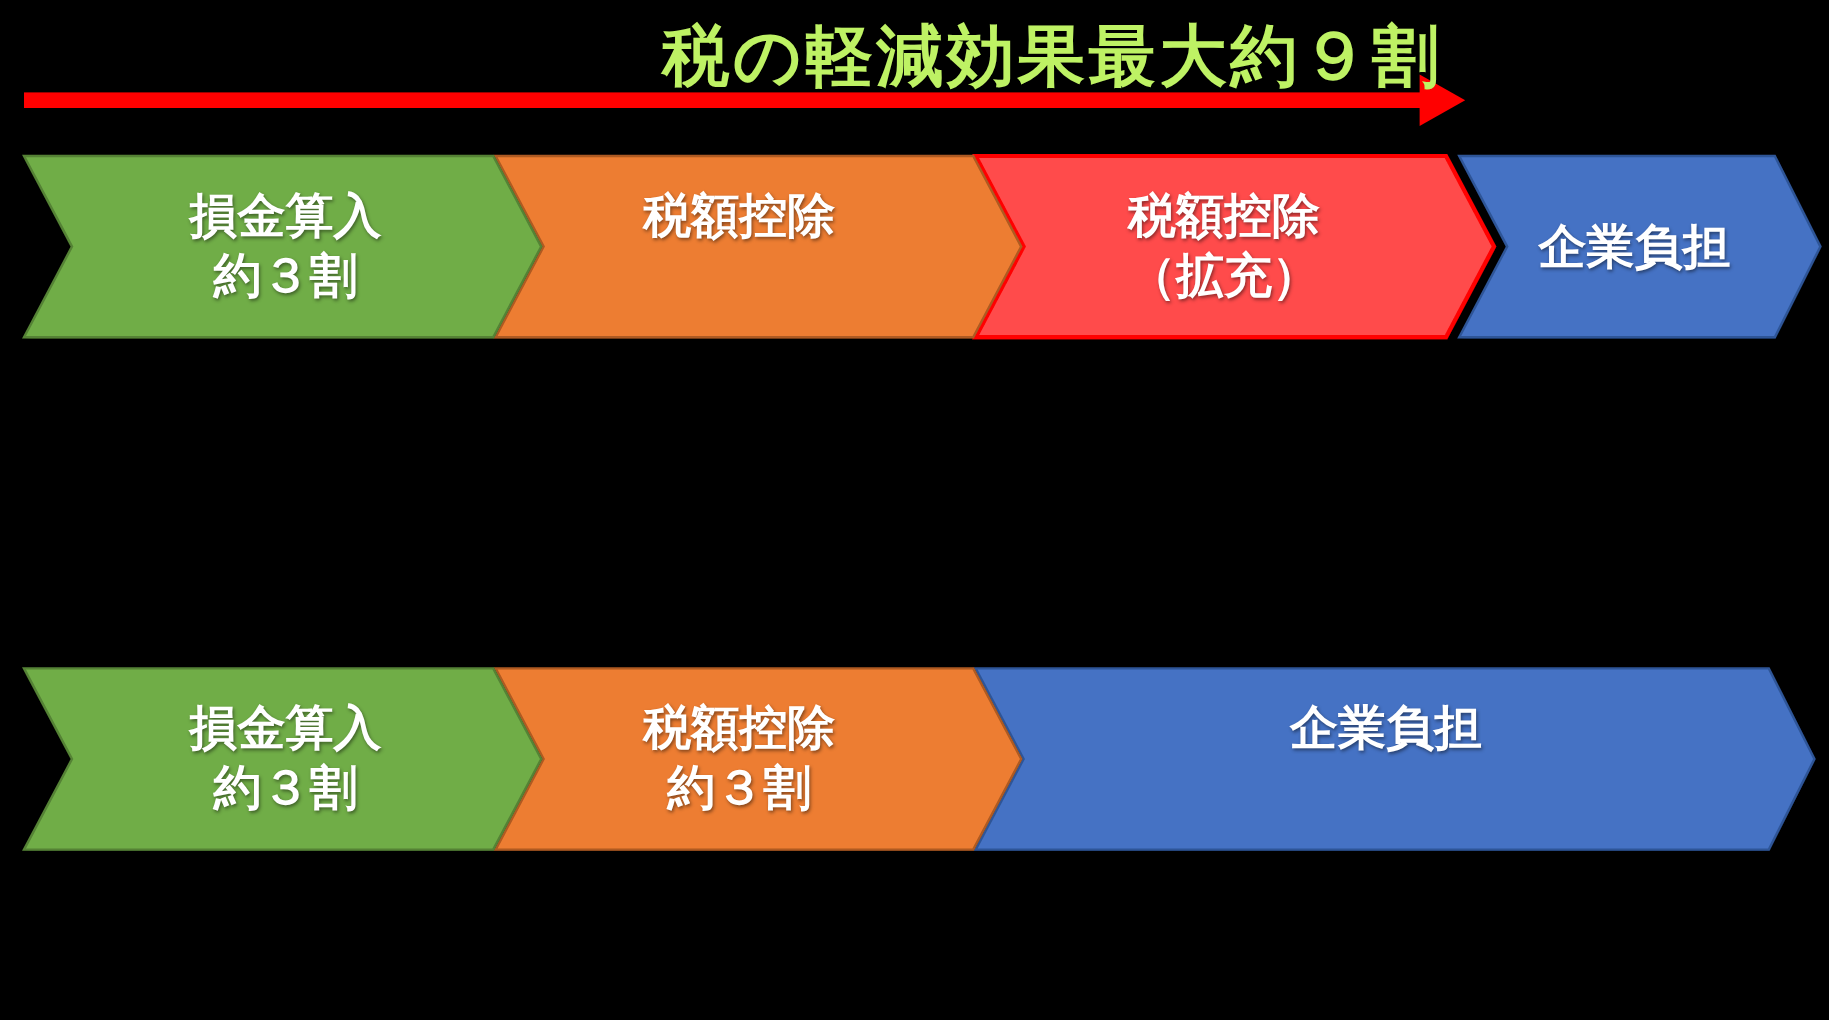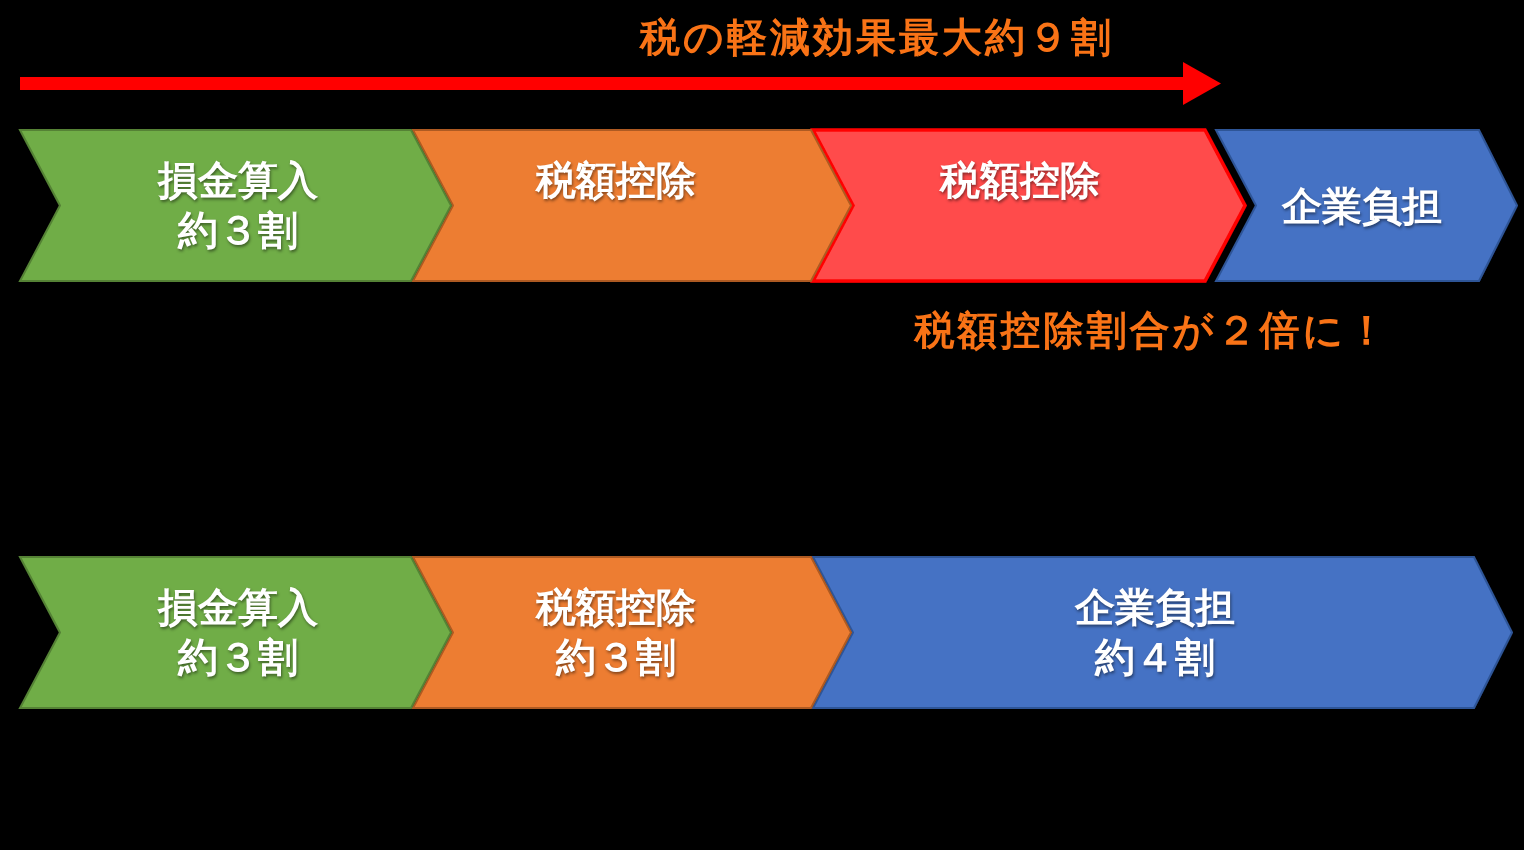--- a/index.html
+++ b/index.html
@@ -1,20 +1,20 @@
 <!DOCTYPE html>
 <html><head>
 <meta charset="utf-8">
 <style>
   html,body{margin:0;padding:0;background:#000;}
   body{width:1524px;height:850px;position:relative;overflow:hidden;
        font-family:"Liberation Sans","DejaVu Sans",sans-serif;}
   .canvas{position:absolute;inset:0;width:1524px;height:850px;}
   svg.shapes{position:absolute;left:0;top:0;}
-  .red-text{position:absolute;color:#f97316;font-weight:700;font-size:40px;
+  .red-text{position:absolute;color:#bef264;font-weight:700;font-size:56px;
             letter-spacing:3px;white-space:nowrap;transform:translateX(-50%);}
   .seg-label{position:absolute;transform:translateX(-50%);text-align:center;
              color:#FFFFFF;font-weight:700;font-size:40px;line-height:50px;
              white-space:nowrap;text-shadow:1px 2px 3px rgba(0,0,0,.45);}
   .seg-label .l2:empty{display:none;}
   .l1,.l2{display:block;}
 </style>
 </head>
 <body>
 
@@ -41,43 +41,42 @@
 
     <g filter="url(#ds)">
       <polygon points="813,557 1474,557 1512,632.5 1474,708 813,708 853,632.5" stroke-width="2" fill="#4472C4" stroke="#2F5597"></polygon>
       <polygon points="413,557 811,557 851,632.5 811,708 413,708 453,632.5" stroke-width="2" fill="#ED7D31" stroke="#AE5A21"></polygon>
       <polygon points="20,557 411,557 451,632.5 411,708 20,708 60,632.5" stroke-width="2" fill="#70AD47" stroke="#548235"></polygon>
     </g>
   </svg>
 
   <div class="red-text" style="left:877px;top:10px;">税の軽減効果最大約９割</div>
 
-  <div class="red-text" style="left:1152px;top:303px;">税額控除割合が２倍に！</div>
 
   <div class="seg-label" style="left:238px;top:155px;">
     <span class="l1">損金算入</span>
     <span class="l2">約３割</span>
   </div>
   <div class="seg-label" style="left:616px;top:155px;">
     <span class="l1">税額控除</span>
   </div>
   <div class="seg-label" style="left:1020px;top:155px;">
     <span class="l1">税額控除</span>
+    <span class="l2">（拡充）</span>
   </div>
   <div class="seg-label" style="left:1362px;top:181px;">
     <span class="l1">企業負担</span>
 
   </div>
 
   <div class="seg-label" style="left:238px;top:582px;">
     <span class="l1">損金算入</span>
     <span class="l2">約３割</span>
   </div>
   <div class="seg-label" style="left:616px;top:582px;">
     <span class="l1">税額控除</span>
     <span class="l2">約３割</span>
   </div>
   <div class="seg-label" style="left:1155px;top:582px;">
     <span class="l1">企業負担</span>
-    <span class="l2">約４割</span>
   </div>
 
 </div>
 
 </body></html>

